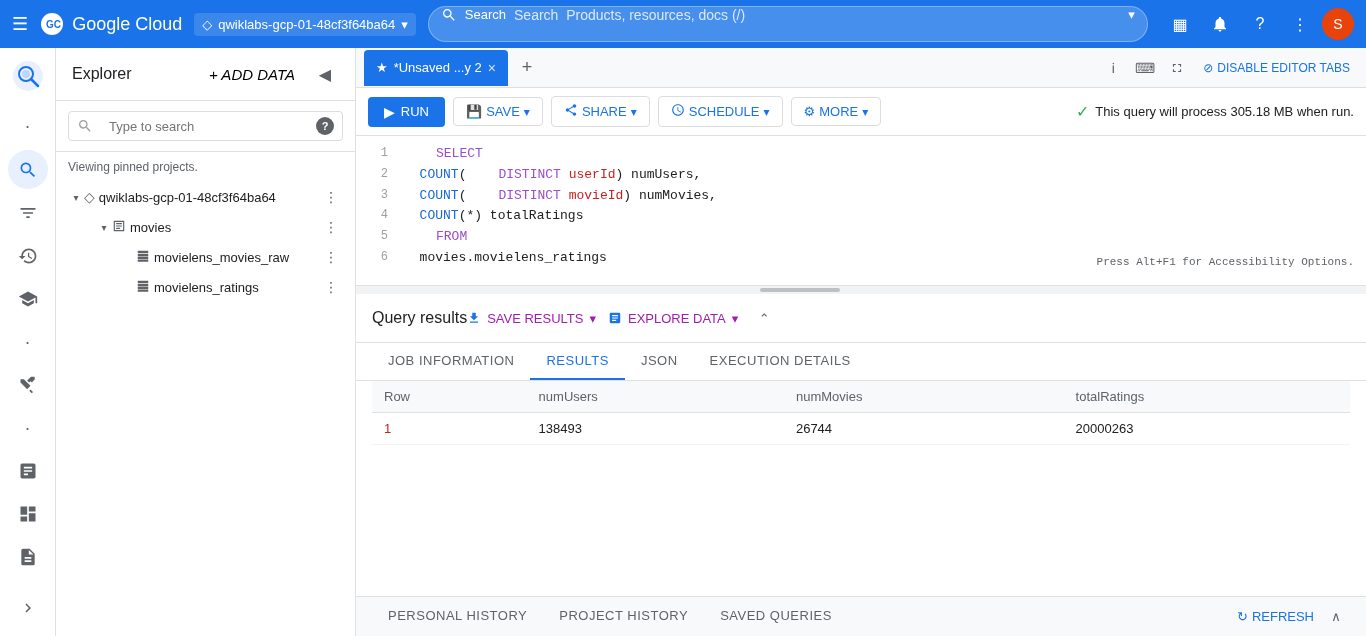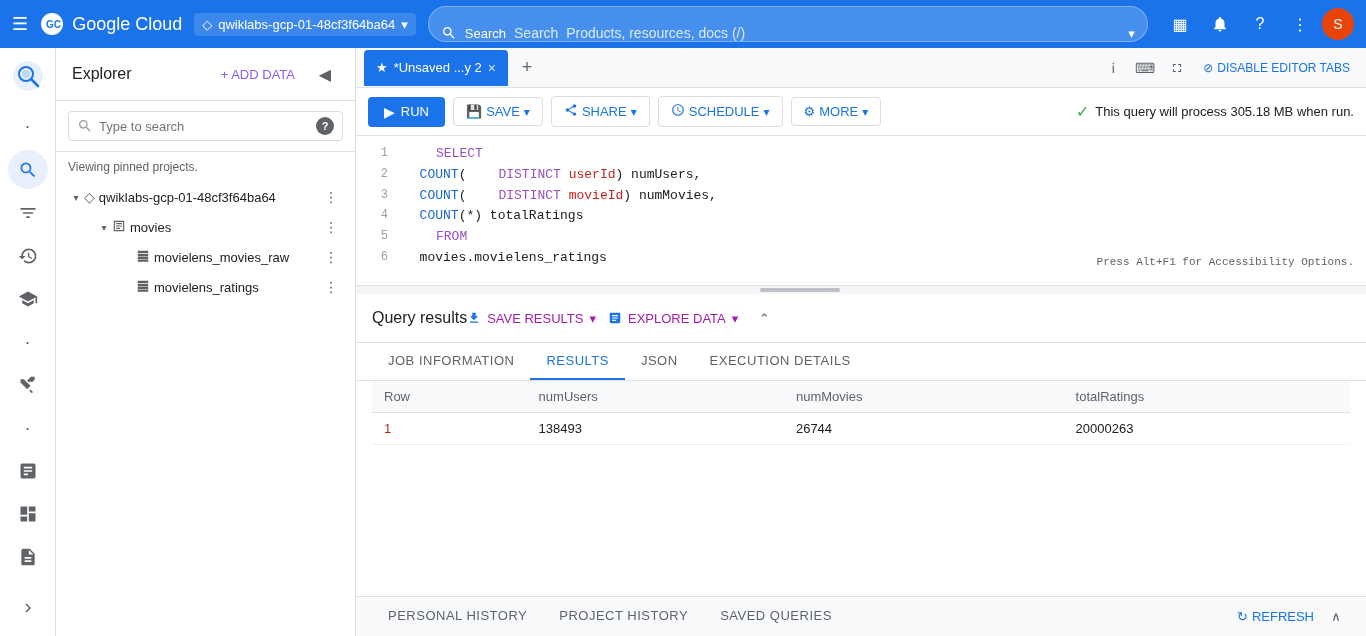--- a/index.html
+++ b/index.html
@@ -26,21 +26,21 @@
       cursor: pointer;
       font-size: 13px;
       color: white;
     }
     .nav-search {
       flex: 1;
       max-width: 720px;
       background: rgba(255,255,255,0.2);
       border-radius: 24px;
       display: flex;
-      align-items: flex-end;
+      align-items: flex-start;
       padding: 0 12px;
       height: 36px;
       gap: 8px;
       color: white;
       border: 1px solid rgba(255,255,255,0.3);
     }
     .nav-search input {
       background: transparent;
       border: none;
       outline: none;
@@ -109,45 +109,46 @@
       display: flex;
       align-items: center;
       justify-content: space-between;
       padding: 12px 16px;
       border-bottom: 1px solid #e0e0e0;
     }
     .explorer-title { font-size: 16px; font-weight: 500; color: #202124; }
     .explorer-actions { display: flex; align-items: center; gap: 8px; }
     .btn-add-data {
       display: flex; align-items: center; gap: 4px;
-      color: #8b5cf6;
-      font-size: 13px;
+      color: #000000;
+      font-size: 15px;
       font-weight: 500;
       cursor: pointer;
       border: none; background: none;
       padding: 4px 8px;
+      font-style: italic;
     }
     .collapse-btn {
       width: 28px; height: 28px;
       display: flex; align-items: center; justify-content: center;
       cursor: pointer; color: #5f6368; font-size: 16px;
     }
 
     
     .search-box {
       padding: 10px 12px;
       border-bottom: 1px solid #e0e0e0;
     }
     .search-input-wrap {
       display: flex;
       align-items: center;
       border: 1px solid #dadce0;
       border-radius: 4px;
       padding: 5px 8px;
-      gap: 6px;
+      gap: 16px;
     }
     .search-input-wrap input {
       border: none; outline: none;
       font-size: 13px; flex: 1;
       color: #5f6368;
     }
     .search-help-icon {
       width: 18px; height: 18px;
       border-radius: 50%;
       background: #5f6368;

